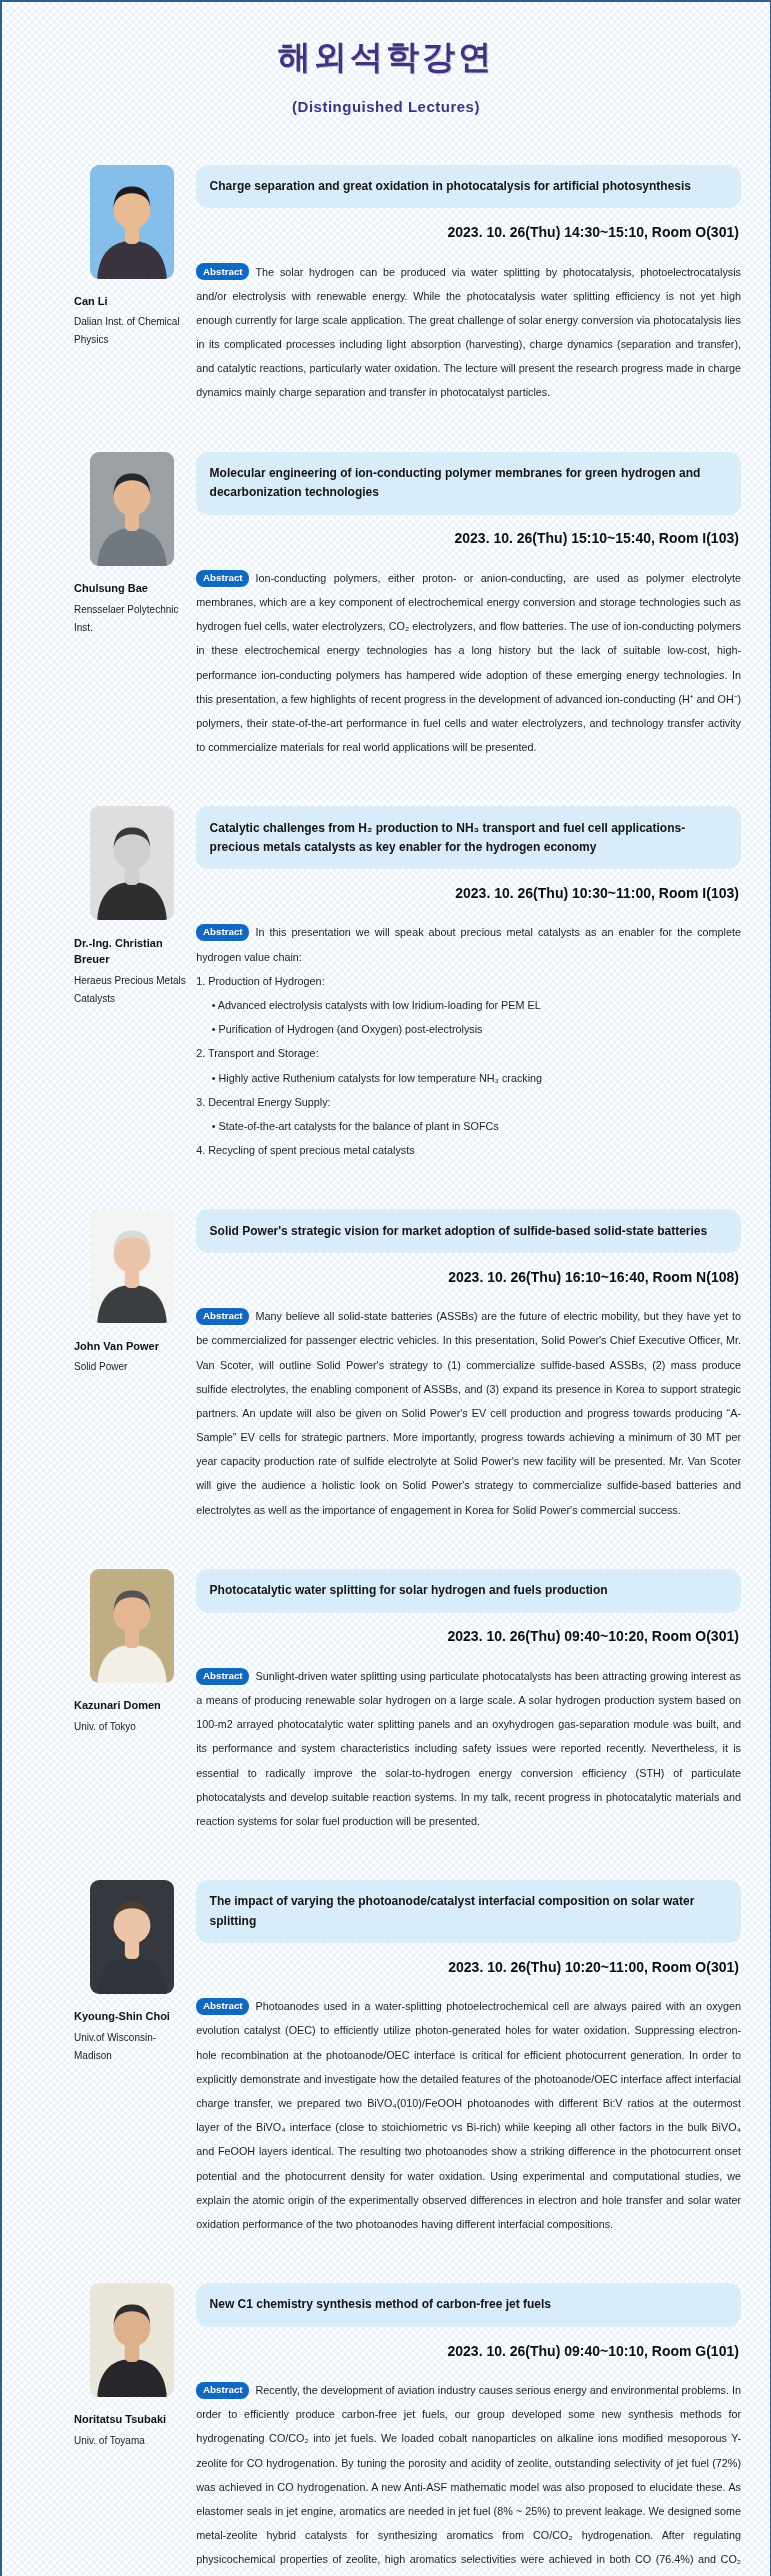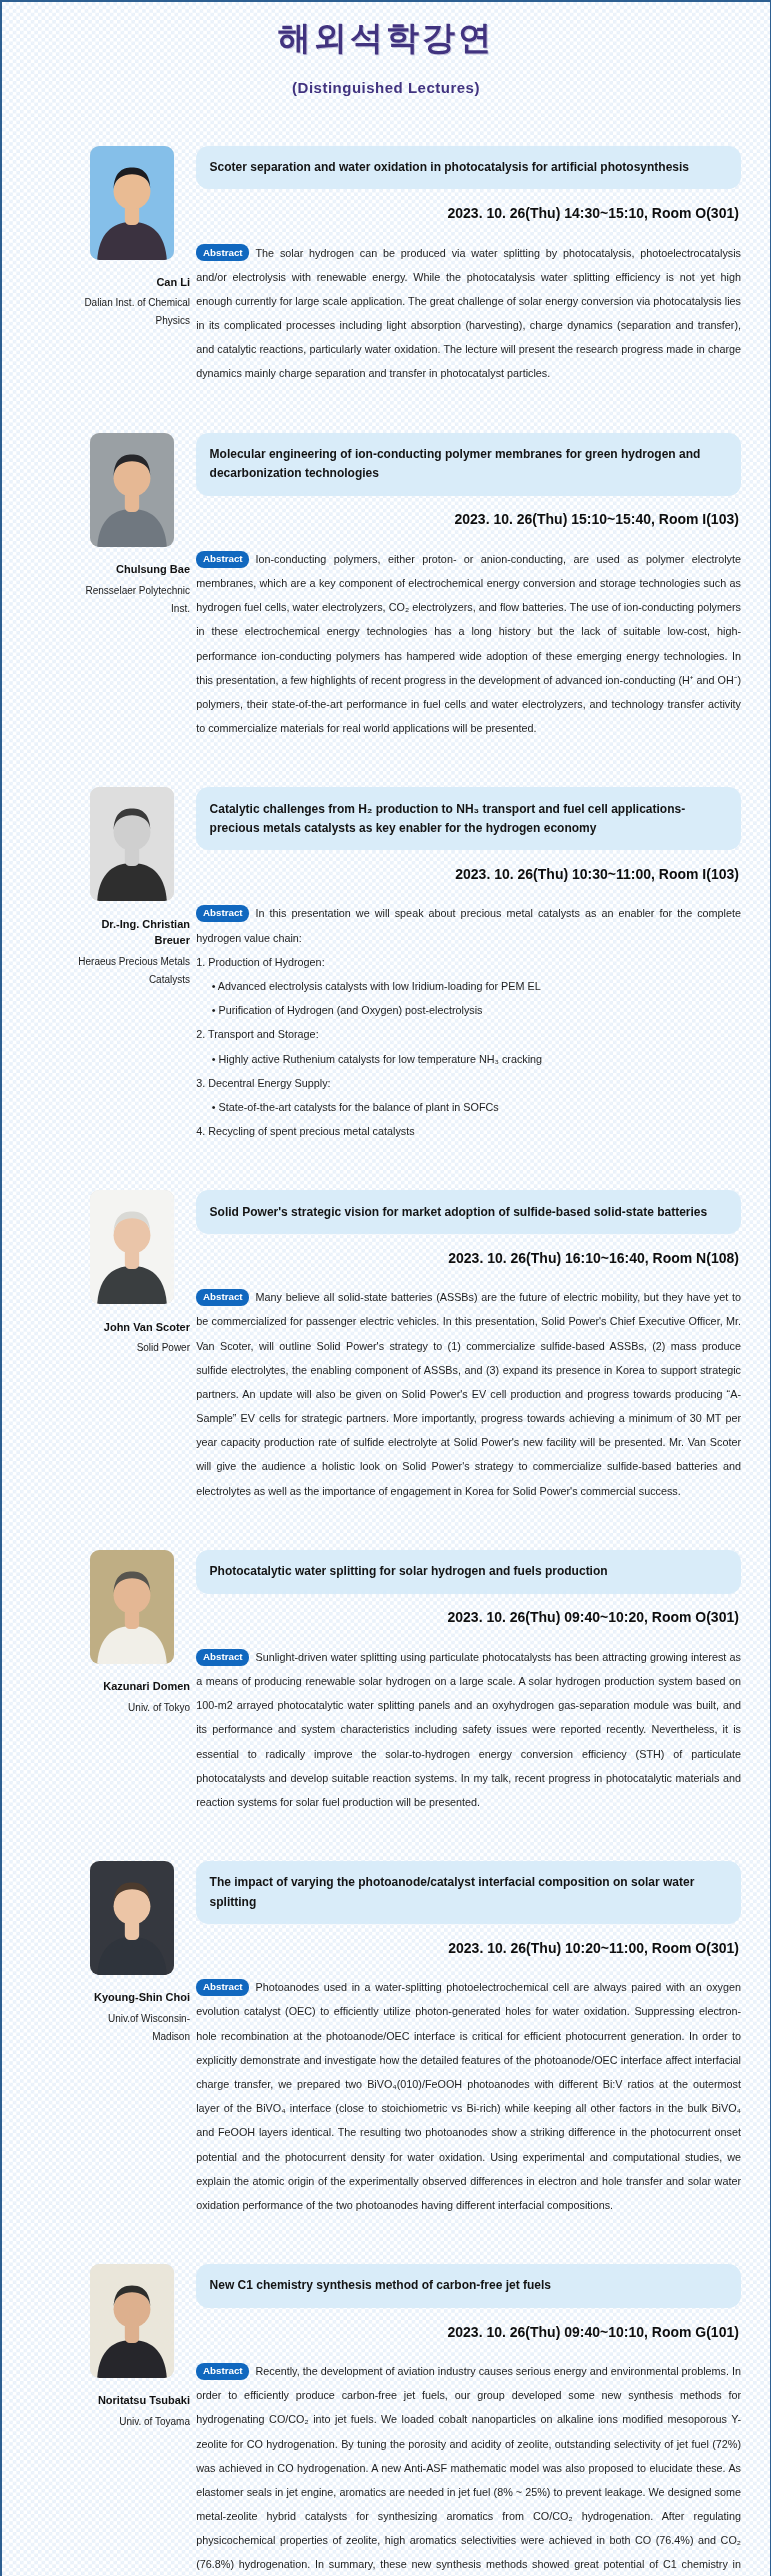--- a/index.html
+++ b/index.html
@@ -10,33 +10,33 @@
     border:2.1px solid #2d5f91;
     font-family:"Liberation Sans", sans-serif;
     color:#1b1b1b;
     background-color:#ffffff;
     background-image:
       linear-gradient(45deg,#e9f1fa 25%,transparent 25%,transparent 75%,#e9f1fa 75%),
       linear-gradient(45deg,#e9f1fa 25%,transparent 25%,transparent 75%,#e9f1fa 75%);
     background-position:0 0,3.6px 3.6px;
     background-size:7.2px 7.2px;
   }
-  .page-header{text-align:center;padding-top:14px;}
+  .page-header{text-align:center;padding-top:33px;}
   .title-ko{
     font-size:33px;font-weight:bold;color:#41337f;margin:0;
     letter-spacing:3.1px;
     text-shadow:1px 1px 0 rgba(110,100,160,0.35);
   }
   .subtitle-en{
     font-size:15px;font-weight:600;color:#41337f;margin:17.5px 0 0;
     letter-spacing:0.5px;
   }
   .lecture-list{padding:50px 29px 20.6px 72px;}
   .lecture{display:flex;gap:6.2px;margin-bottom:47px;align-items:flex-start;}
-  .left-col{flex:0 0 116px;width:116px;text-align:right;}
+  .left-col{flex:0 0 116px;width:116px;text-align:left;}
   .photo{
     width:84px;height:114px;border-radius:9.3px;overflow:hidden;margin:0 auto;
     background:#ddd;
   }
   .photo svg{display:block;width:100%;height:100%;}
   .ph-bg{fill:var(--bg,#d8d8d8);}
   .ph-head,.ph-neck{fill:var(--skin,#e6bd9d);}
   .ph-hair{fill:var(--hair,#222222);}
   .ph-suit{fill:var(--suit,#444a4f);}
   .name{margin-top:14.4px;font-size:11px;font-weight:bold;line-height:1.5;color:#111;}
@@ -82,21 +82,21 @@
           <path class="ph-suit" d="M14 222 C18 164 50 148 82 148 C114 148 146 164 150 222 Z"></path>
           <rect class="ph-neck" x="68" y="112" width="28" height="42" rx="10"></rect>
           <circle class="ph-head" cx="82" cy="88" r="36"></circle>
           <path class="ph-hair" d="M46 88 C46 52 62 42 82 42 C102 42 118 52 118 88 C118 74 112 66 104 61 C98 57 90 55 82 55 C74 55 66 57 60 61 C52 66 46 74 46 88 Z"></path>
         </svg>
       </div>
       <div class="name">Can Li</div>
       <div class="affiliation">Dalian Inst. of Chemical Physics</div>
     </div>
     <div class="right-col">
-      <div class="title-bar">Scoter separation and water oxidation in photocatalysis for artificial photosynthesis</div>
+      <div class="title-bar">Charge separation and great oxidation in photocatalysis for artificial photosynthesis</div>
       <div class="datetime">2023. 10. 26(Thu) 14:30~15:10, Room O(301)</div>
       <div class="abstract">
             <p class="para"><span class="badge">Abstract</span>The solar hydrogen can be produced via water splitting by photocatalysis, photoelectrocatalysis and/or electrolysis with renewable energy. While the photocatalysis water splitting efficiency is not yet high enough currently for large scale application. The great challenge of solar energy conversion via photocatalysis lies in its complicated processes including light absorption (harvesting), charge dynamics (separation and transfer), and catalytic reactions, particularly water oxidation. The lecture will present the research progress made in charge dynamics mainly charge separation and transfer in photocatalyst particles.</p>
           </div>
     </div>
   </section>
 
   <section class="lecture">
     <div class="left-col">
       <div class="photo" style="--bg: #9aa0a4; --hair: #26262a; --suit: #707880; --skin: #e6b894;">
@@ -155,21 +155,21 @@
     <div class="left-col">
       <div class="photo" style="--bg: #f4f4f2; --hair: #d9d9d5; --suit: #3a3e40; --skin: #eac5a9;">
         <svg viewBox="0 0 164 222" preserveAspectRatio="none">
           <rect class="ph-bg" x="0" y="0" width="164" height="222"></rect>
           <path class="ph-suit" d="M14 222 C18 164 50 148 82 148 C114 148 146 164 150 222 Z"></path>
           <rect class="ph-neck" x="68" y="112" width="28" height="42" rx="10"></rect>
           <circle class="ph-head" cx="82" cy="88" r="36"></circle>
           <path class="ph-hair" d="M46 88 C46 52 62 42 82 42 C102 42 118 52 118 88 C118 74 112 66 104 61 C98 57 90 55 82 55 C74 55 66 57 60 61 C52 66 46 74 46 88 Z"></path>
         </svg>
       </div>
-      <div class="name">John Van Scoter</div>
+      <div class="name">John Van Power</div>
       <div class="affiliation">Solid Power</div>
     </div>
     <div class="right-col">
       <div class="title-bar">Solid Power's strategic vision for market adoption of sulfide-based solid-state batteries</div>
       <div class="datetime">2023. 10. 26(Thu) 16:10~16:40, Room N(108)</div>
       <div class="abstract">
             <p class="para"><span class="badge">Abstract</span>Many believe all solid-state batteries (ASSBs) are the future of electric mobility, but they have yet to be commercialized for passenger electric vehicles. In this presentation, Solid Power's Chief Executive Officer, Mr. Van Scoter, will outline Solid Power's strategy to (1) commercialize sulfide-based ASSBs, (2) mass produce sulfide electrolytes, the enabling component of ASSBs, and (3) expand its presence in Korea to support strategic partners. An update will also be given on Solid Power's EV cell production and progress towards producing “A-Sample” EV cells for strategic partners. More importantly, progress towards achieving a minimum of 30 MT per year capacity production rate of sulfide electrolyte at Solid Power's new facility will be presented. Mr. Van Scoter will give the audience a holistic look on Solid Power's strategy to commercialize sulfide-based batteries and electrolytes as well as the importance of engagement in Korea for Solid Power's commercial success.</p>
           </div>
     </div>
   </section>

